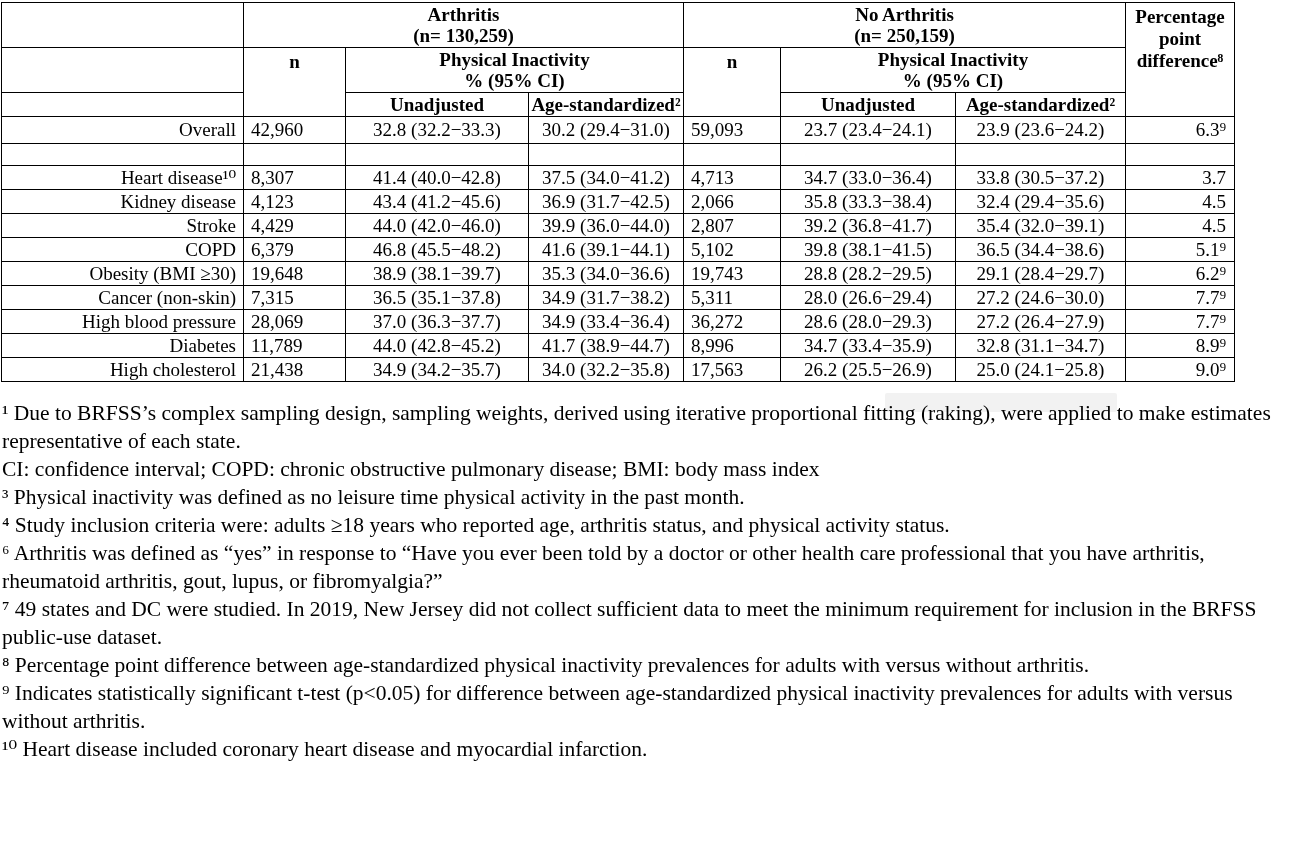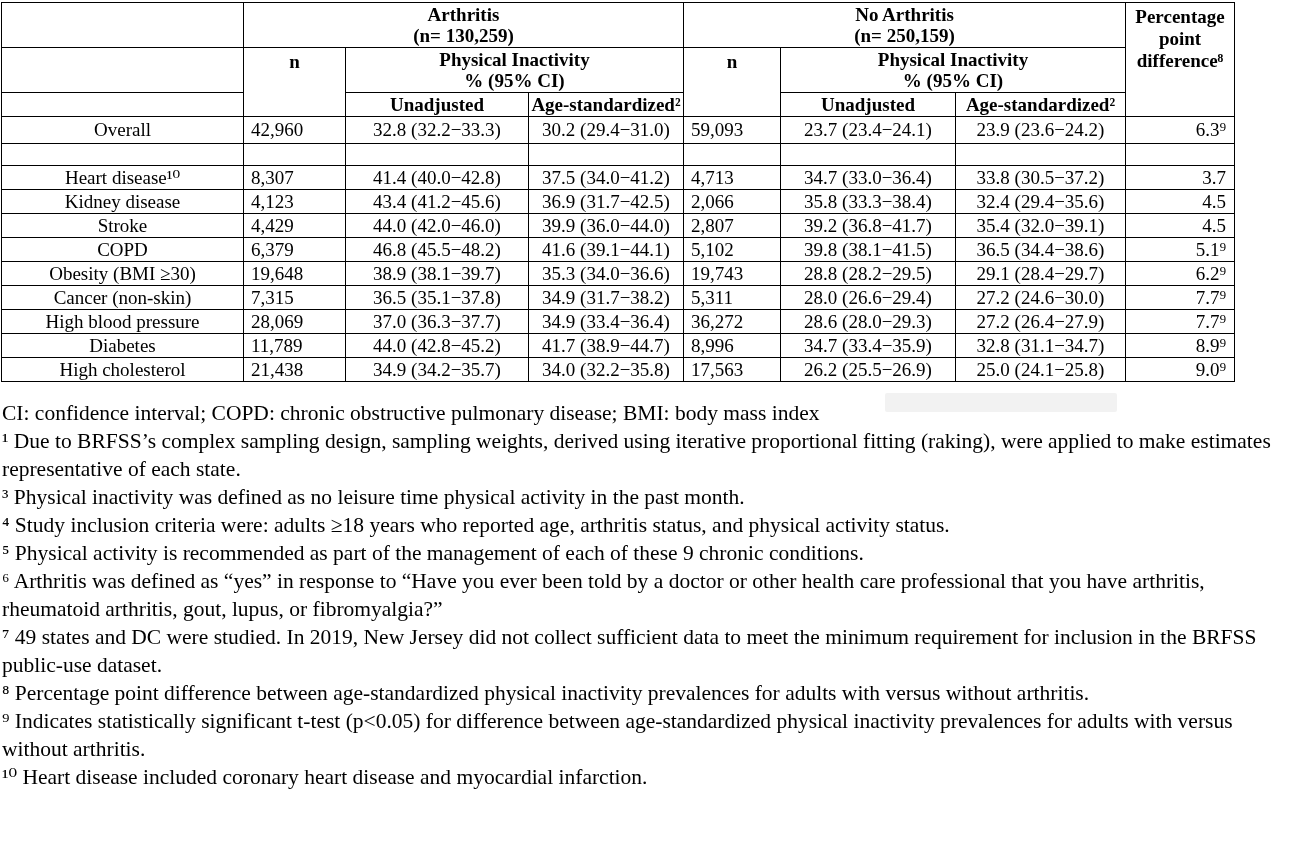--- a/index.html
+++ b/index.html
@@ -23,21 +23,21 @@
   }
   .tbl td.hd {
     font-weight:bold;
     text-align:center;
     white-space:pre-line;
     line-height:21px;
     padding:1px 2px;
   }
   .tbl td.top { vertical-align:top; padding-top:3px; }
   .tbl td.pctdiff { line-height:22px; }
-  .tbl td.lbl { text-align:center; }
+  .tbl td.lbl { text-align:right; }
   .tbl td.num { text-align:left; padding-right:9px; }
   .tbl td.ci  { text-align:center; padding:0 2px; }
   .tbl td.dif { text-align:right; padding-right:8px; }
   tr.hrow1 { height:43px;margin-top:21px; }
   tr.hrow2 { height:41px; }
   tr.hrow3 { height:24px; }
   tr.overall { height:27px; }
   tr.spacer { height:22px; }
   tr.brow { height:24px; }
   .footnotes {
@@ -201,23 +201,22 @@
     <td class="ci">26.2 (25.5−26.9)</td>
     <td class="ci">25.0 (24.1−25.8)</td>
     <td class="dif">9.0⁹</td>
   </tr>
 </tbody>
   </table>
 
 <div class="artifact"></div>
 
 <div class="footnotes">
+  <p>¹ Due to BRFSS’s complex sampling design, sampling weights, derived using iterative proportional fitting (raking), were applied to make estimates representative of each state.</p>
   <p>CI: confidence interval; COPD: chronic obstructive pulmonary disease; BMI: body mass index</p>
-  <p>¹ Due to BRFSS’s complex sampling design, sampling weights, derived using iterative proportional fitting (raking), were applied to make estimates representative of each state.</p>
   <p>³ Physical inactivity was defined as no leisure time physical activity in the past month.</p>
   <p>⁴ Study inclusion criteria were: adults ≥18 years who reported age, arthritis status, and physical activity status.</p>
-  <p>⁵ Physical activity is recommended as part of the management of each of these 9 chronic conditions.</p>
   <p>⁶ Arthritis was defined as “yes” in response to “Have you ever been told by a doctor or other health care professional that you have arthritis, rheumatoid arthritis, gout, lupus, or fibromyalgia?”</p>
   <p>⁷ 49 states and DC were studied. In 2019, New Jersey did not collect sufficient data to meet the minimum requirement for inclusion in the BRFSS public-use dataset.</p>
   <p>⁸ Percentage point difference between age-standardized physical inactivity prevalences for adults with versus without arthritis.</p>
   <p>⁹ Indicates statistically significant t-test (p&lt;0.05) for difference between age-standardized physical inactivity prevalences for adults with versus without arthritis.</p>
   <p>¹⁰ Heart disease included coronary heart disease and myocardial infarction.</p>
 </div>
 
 </body></html>

